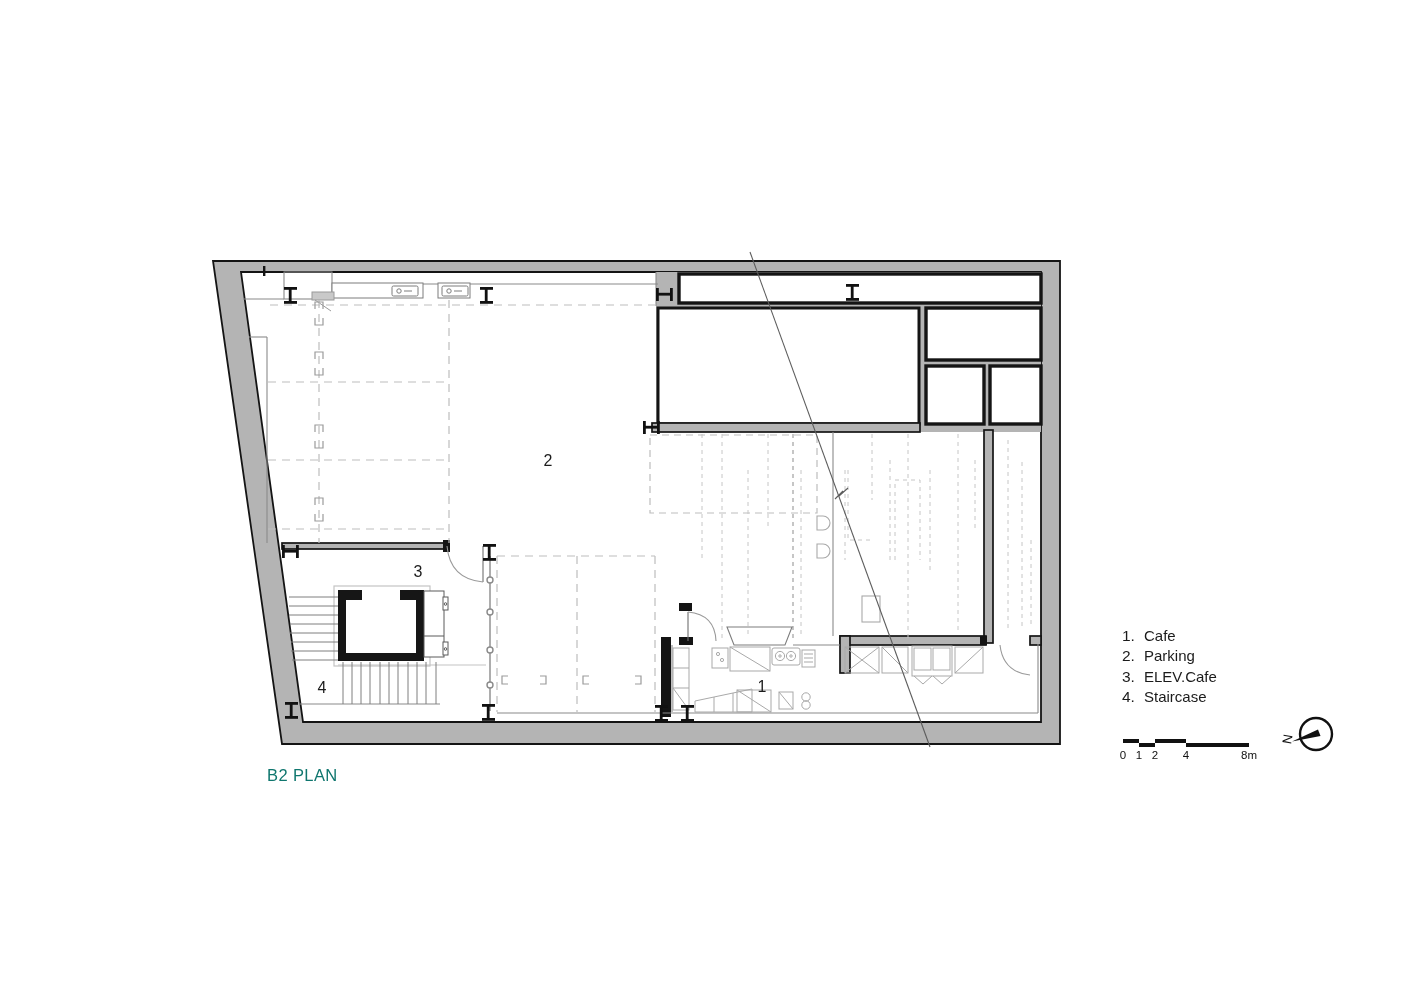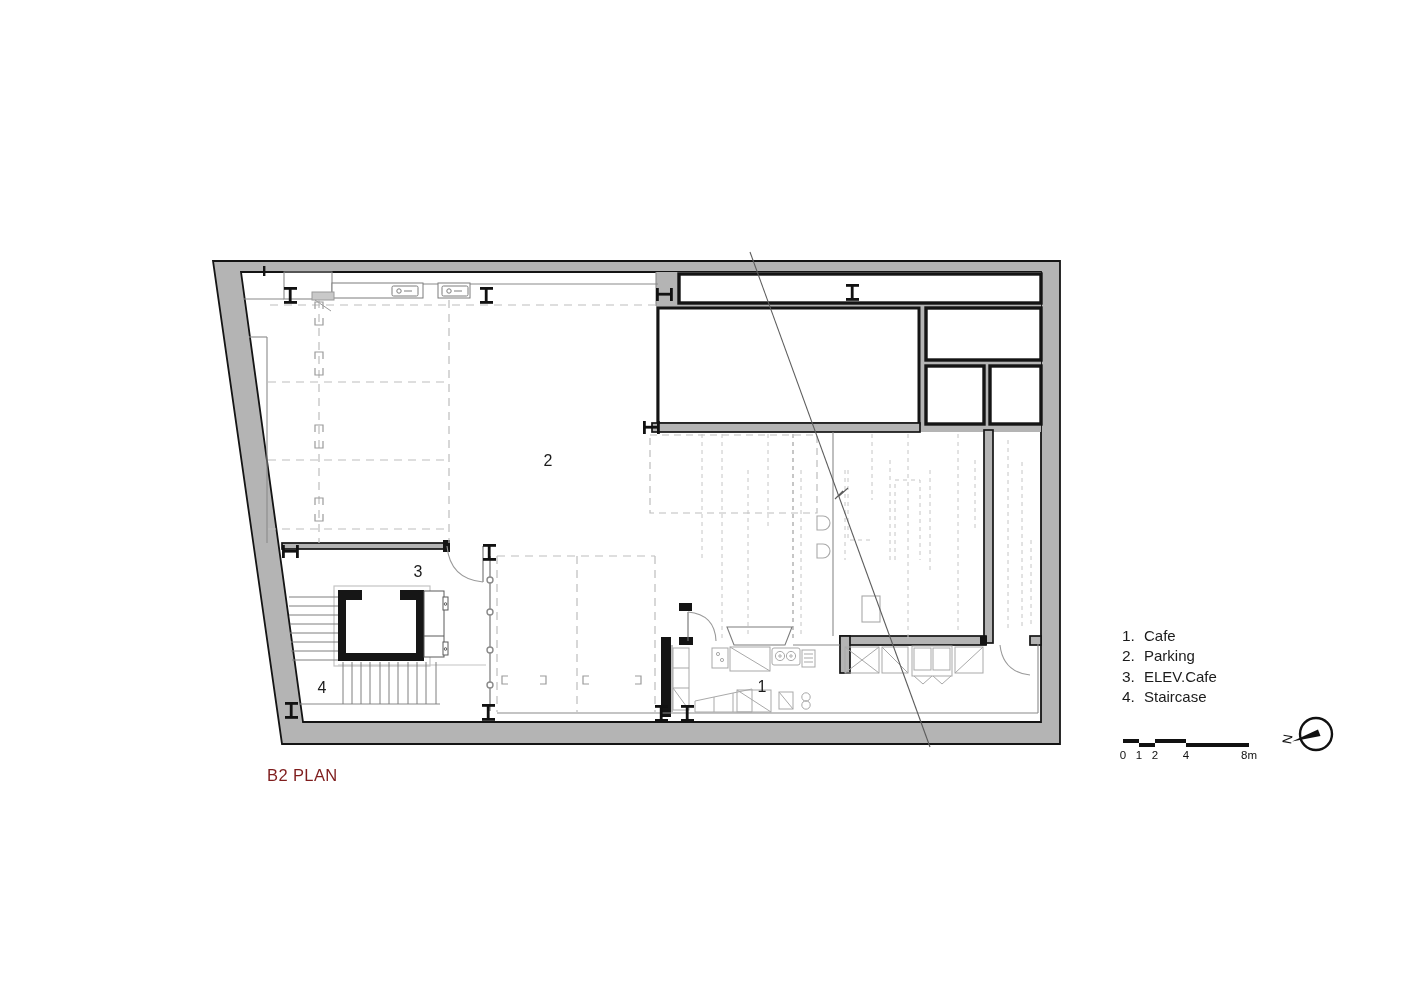--- a/index.html
+++ b/index.html
@@ -9,21 +9,21 @@
   svg{display:block;}
   
   .legend{position:absolute;left:1122px;top:627px;}
   .legend-row{display:flex;align-items:baseline;height:20.4px;font-size:15px;color:#1b1b1b;}
   .legend-num{width:22px;font-size:15.5px;}
   
   .scalebar{position:absolute;left:1123px;top:739px;width:129px;height:26px;}
   .sb-seg{position:absolute;background:#111;height:4px;}
   .sb-label{position:absolute;top:10px;transform:translateX(-50%);font-size:11.5px;color:#111;white-space:nowrap;}
   
-  .plan-title{position:absolute;left:267px;top:766px;font-size:16.5px;letter-spacing:.4px;color:#7f1d1d;}
+  .plan-title{position:absolute;left:267px;top:766px;font-size:16.5px;letter-spacing:.4px;color:#0f766e;}
 </style>
 </head>
 <body>
 
 <div class="canvas">
 
   <svg class="abs" style="left:0;top:0" width="1415" height="1000" viewBox="0 0 1415 1000">
 
     <path d="M213,261 L1060,261 L1060,744 L282,744 Z M241,272 L1041,272 L1041,722 L303,722 Z" fill="#b4b4b4" fill-rule="evenodd" stroke="#141414" stroke-width="1.8"></path>
 

